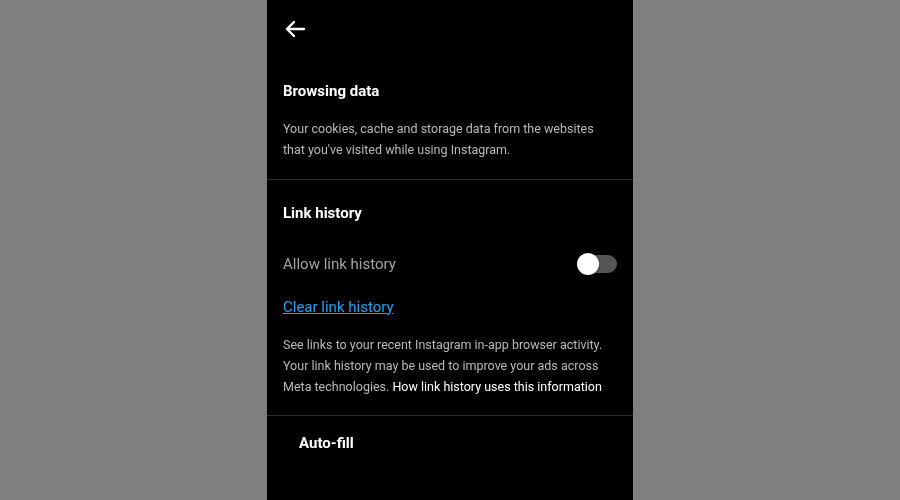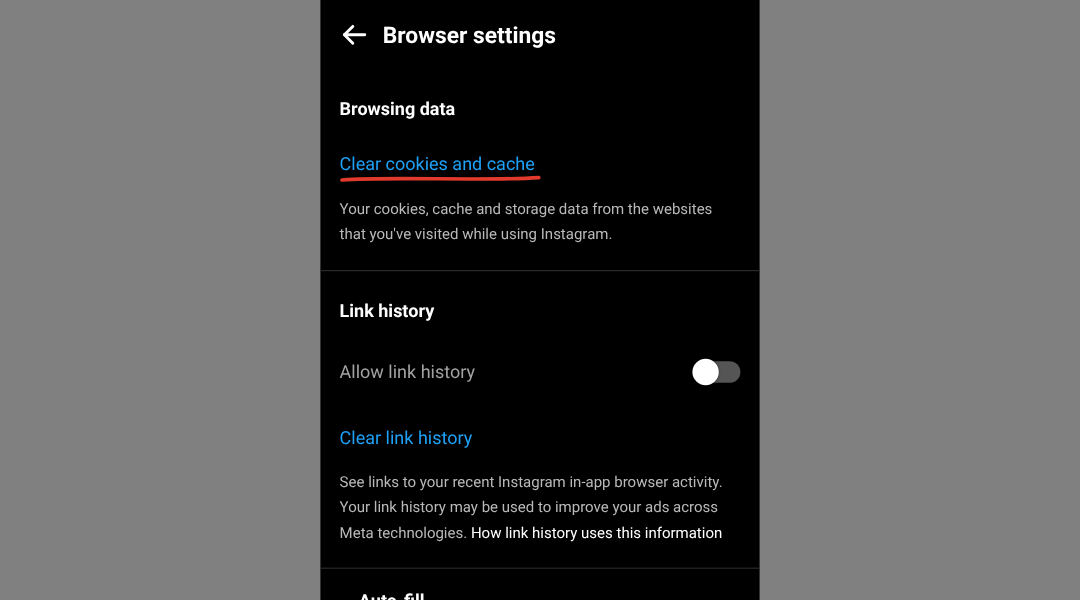--- a/index.html
+++ b/index.html
@@ -26,51 +26,42 @@
 
 <div class="phone">
 
   <div class="header">
     <div class="back-btn">
       <svg width="24" height="24" viewBox="0 0 24 24" fill="none" stroke="#fff" stroke-width="2.4" stroke-linecap="round" stroke-linejoin="round">
           <line x1="21" y1="12" x2="4" y2="12"></line>
           <polyline points="11 5 4 12 11 19"></polyline>
         </svg>
     </div>
-    <div class="header-title">Browser settings</div>
   </div>
 
   <div class="section">
     <div class="sec-title">Browsing data</div>
 
-    <div class="link-row">
-      <span>Clear cookies and cache</span>
-      <span class="underline-annot">
-        <svg width="168" height="8" viewBox="0 0 168 8">
-            <path d="M2 5 C 40 2, 120 6, 166 3" stroke="#e23b2e" stroke-width="3" fill="none" stroke-linecap="round"></path>
-          </svg>
-      </span>
-    </div>
 
     <div class="desc">Your cookies, cache and storage data from the websites that you've visited while using Instagram.</div>
   </div>
 
   <div class="divider"></div>
 
   <div class="section">
     <div class="sec-title" style="">Link history</div>
 
     <div class="row">
       <div class="row-label">Allow link history</div>
       <div class="toggle">
         <div class="knob"></div>
       </div>
     </div>
 
-    <div class="link-row" style="margin-top:22px;">
+    <div class="link-row" style="margin-top:10px;text-decoration:underline;">
       <span>Clear link history</span>
     </div>
 
     <div class="desc">
       <span>See links to your recent Instagram in-app browser activity. Your link history may be used to improve your ads across Meta technologies. </span><span class="more">How link history uses this information</span>
     </div>
   </div>
 
   <div class="divider"></div>
 

